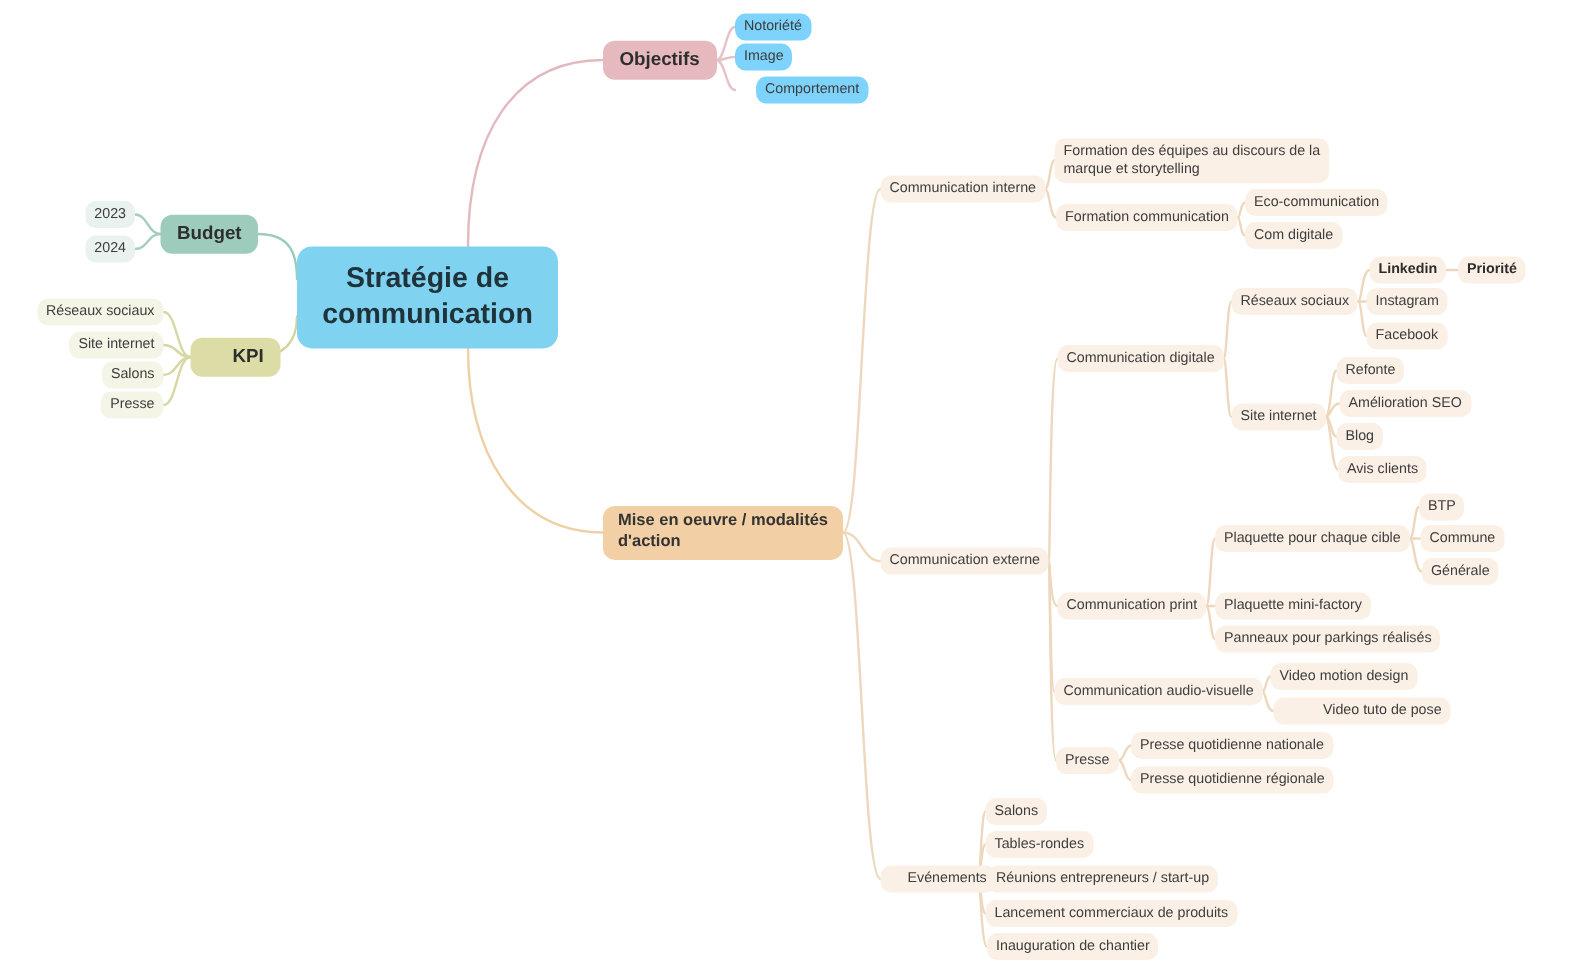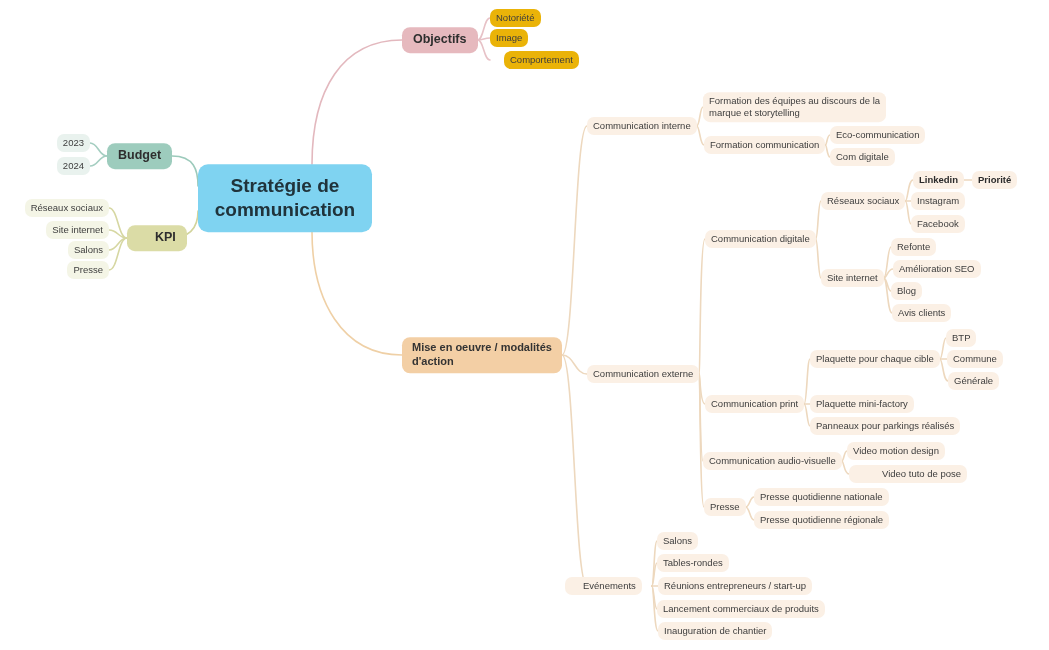--- a/index.html
+++ b/index.html
@@ -21,21 +21,21 @@
   .n-major{font-size:12.5px;font-weight:bold;color:#2e2e2e;padding:5px 11px;border-radius:8px;}
   .bg-pink{background:#E6B9BE;}
   .bg-teal{background:#9DCCBD;}
   .bg-olive{background:#DBDCA6;}
   .n-mise{
     background:#F3CFA5;font-size:11px;font-weight:bold;color:#333;
     padding:4px 10px;border-radius:8px;white-space:pre-line;
   }
   .chip-teal{background:#E9F2EE;}
   .chip-olive{background:#F4F5E6;}
-  .chip-pink{background:#eab308;}
+  .chip-pink{background:#7dd3fc;}
   .chip-peach{background:#FBF0E5;}
   .two-line{white-space:pre-line;}
   .bold{font-weight:bold;color:#2b2b2b;}
 </style>
 </head>
 <body>
 
 <div id="canvas">
   <svg id="edges" width="1049" height="650">
       <path d="M 477.5 40 C 483.75 40 483.75 18 490 18" fill="none" stroke="#E7C2C7" stroke-width="1.6" stroke-linecap="round"></path>
@@ -129,20 +129,20 @@
       <div class="node chip-peach" style="left: 947px; top: 359px;">Commune</div>
       <div class="node chip-peach" style="left: 948px; top: 381px;">Générale</div>
       <div class="node chip-peach" style="left: 810px; top: 404px;">Plaquette mini-factory</div>
       <div class="node chip-peach" style="left: 810px; top: 426px;">Panneaux pour parkings réalisés</div>
       <div class="node chip-peach" style="left: 703px; top: 461px;">Communication audio-visuelle</div>
       <div class="node chip-peach" style="left: 847px; top: 451px;">Video motion design</div>
       <div class="node chip-peach" style="left: 849px; top: 474px; padding-left: 33px;">Video tuto de pose</div>
       <div class="node chip-peach" style="left: 704px; top: 507px;">Presse</div>
       <div class="node chip-peach" style="left: 754px; top: 497px;">Presse quotidienne nationale</div>
       <div class="node chip-peach" style="left: 754px; top: 520px;">Presse quotidienne régionale</div>
-      <div class="node chip-peach" style="left: 565px; top: 586px; padding-left: 18px;">Evénements</div>
+      <div class="node chip-peach" style="left: 587px; top: 586px; padding-left: 18px;">Evénements</div>
       <div class="node chip-peach" style="left: 657px; top: 541px;">Salons</div>
       <div class="node chip-peach" style="left: 657px; top: 563px;">Tables-rondes</div>
       <div class="node chip-peach" style="left: 658px; top: 586px;">Réunions entrepreneurs / start-up</div>
       <div class="node chip-peach" style="left: 657px; top: 609px;">Lancement commerciaux de produits</div>
       <div class="node chip-peach" style="left: 658px; top: 631px;">Inauguration de chantier</div>
     </div>
 </div>
 
 </body></html>

